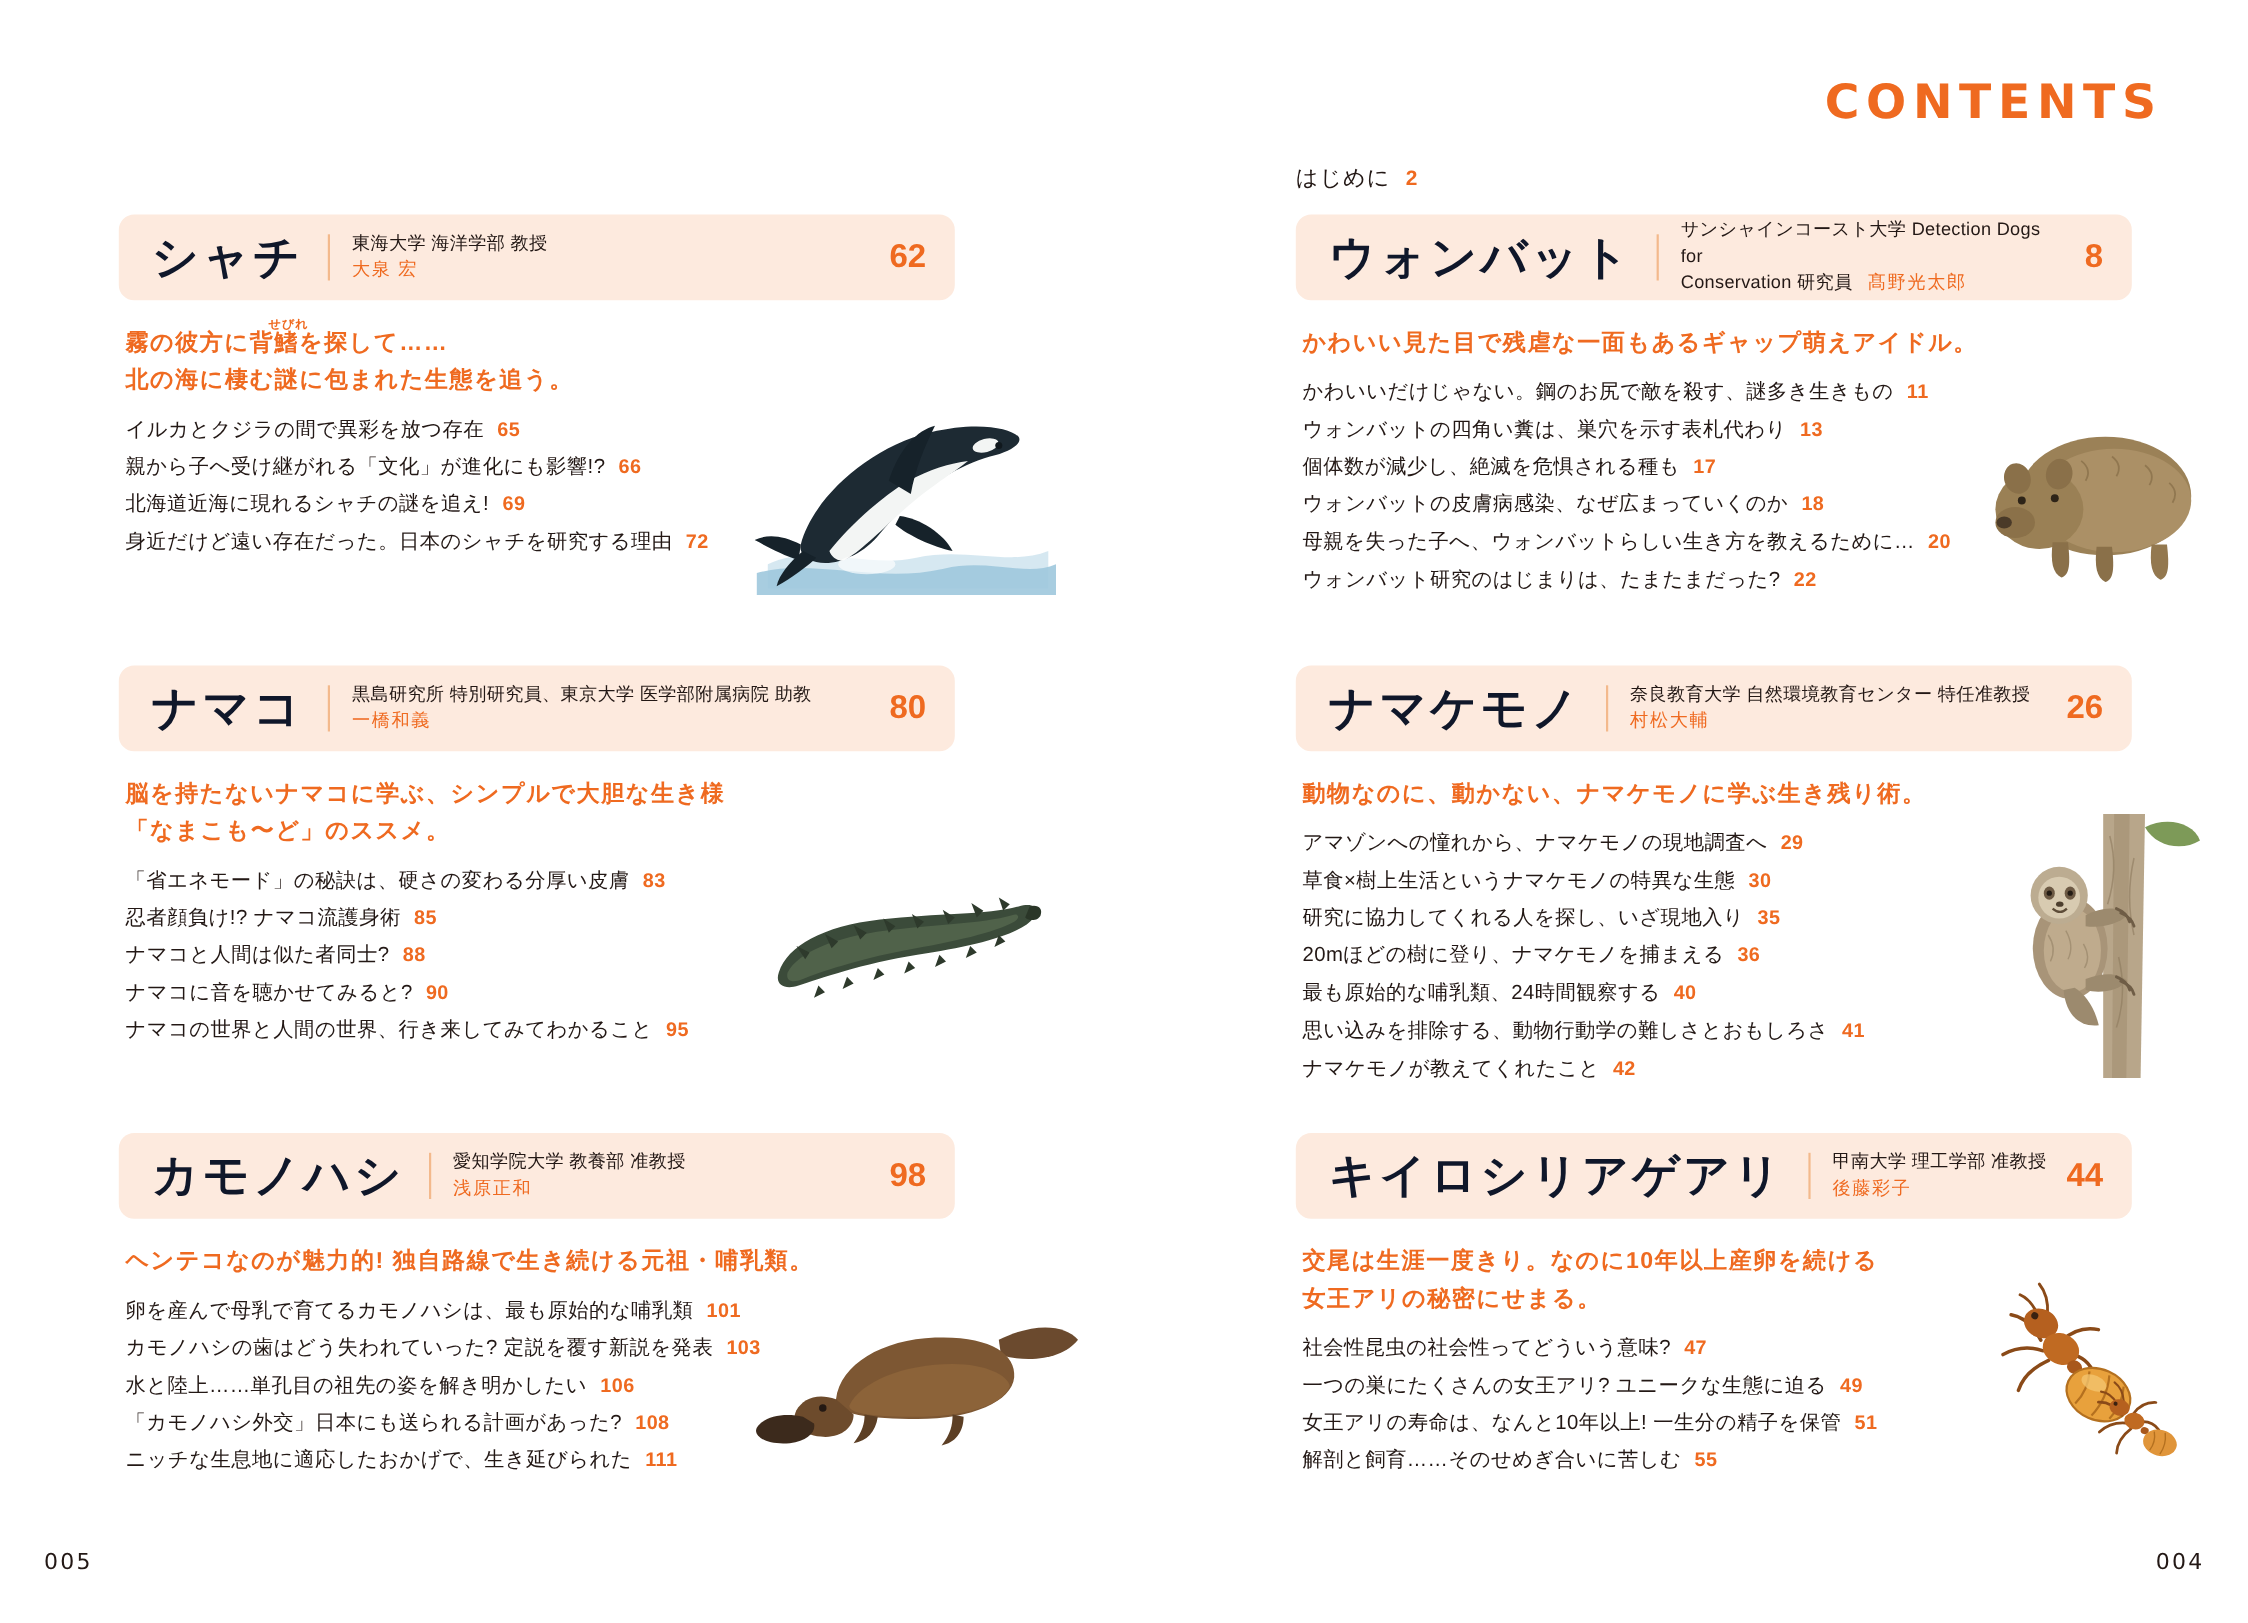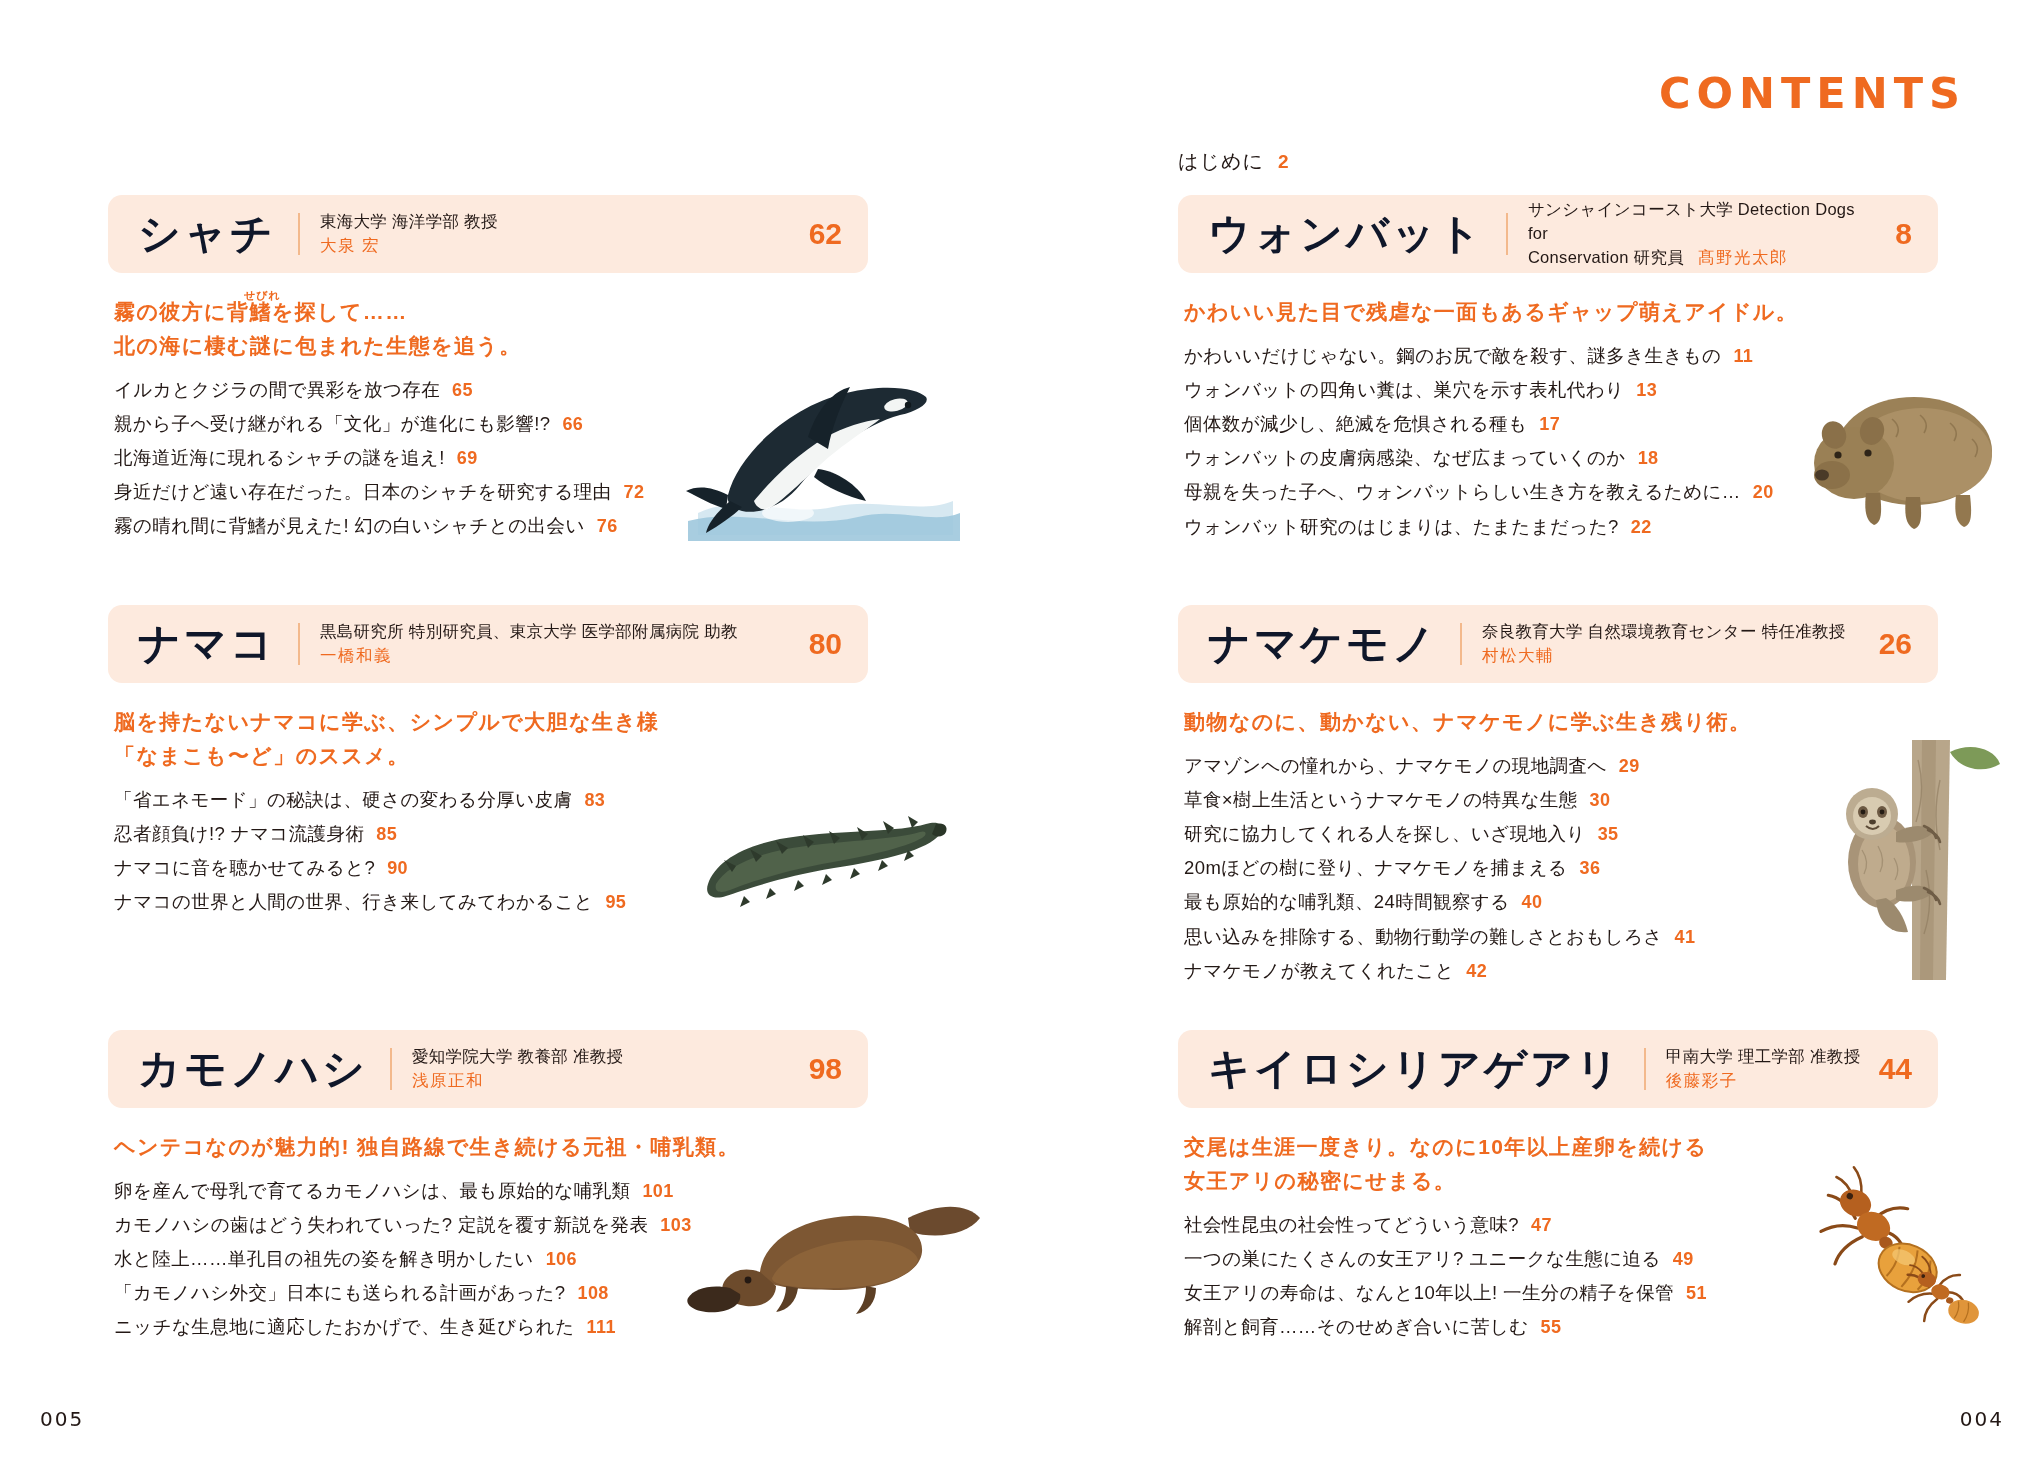--- a/index.html
+++ b/index.html
@@ -178,21 +178,20 @@
     <div class="sec-lead">
       <span>霧の彼方に</span><span class="ruby-wrap"><span class="ruby">せびれ</span><span>背鰭</span></span><span>を探して……</span><br>
       <span>北の海に棲む謎に包まれた生態を追う。</span>
     </div>
 
     <ul class="toc-list">
       <li><span>イルカとクジラの間で異彩を放つ存在</span><span class="pg">65</span></li>
       <li><span>親から子へ受け継がれる「文化」が進化にも影響!?</span><span class="pg">66</span></li>
       <li><span>北海道近海に現れるシャチの謎を追え!</span><span class="pg">69</span></li>
       <li><span>身近だけど遠い存在だった。日本のシャチを研究する理由</span><span class="pg">72</span></li>
-      <li><span>霧の晴れ間に背鰭が見えた! 幻の白いシャチとの出会い</span><span class="pg">76</span></li>
     </ul>
   </div>
 
   <div class="illus" style="left:668px; top:345px; width:300px; height:200px;">
     <svg width="300" height="200" viewBox="0 0 300 200">
 
       <path d="M30 168 C70 148, 120 172, 165 162 C210 152, 250 170, 285 156 L285 190 L30 190 Z" fill="#cfe4ef" opacity="0.85"></path>
       <path d="M20 176 C70 162, 130 186, 190 172 C230 162, 265 180, 292 168 L292 196 L20 196 Z" fill="#9ec8dd" opacity="0.9"></path>
 
       <path d="M60 150 C70 110, 120 62, 178 48 C220 38, 250 44, 258 52 C262 58, 250 66, 232 70 C196 80, 158 108, 132 140 C116 160, 92 170, 74 166 C64 163, 58 157, 60 150 Z" fill="#1d2a33"></path>
@@ -225,20 +224,21 @@
     </div>
 
     <div class="sec-lead">
       <span>脳を持たないナマコに学ぶ、シンプルで大胆な生き様</span><br>
       <span>「なまこも〜ど」のススメ。</span>
     </div>
 
     <ul class="toc-list">
       <li><span>「省エネモード」の秘訣は、硬さの変わる分厚い皮膚</span><span class="pg">83</span></li>
       <li><span>忍者顔負け!? ナマコ流護身術</span><span class="pg">85</span></li>
+      <li><span>ナマコと人間は似た者同士?</span><span class="pg">88</span></li>
       <li><span>ナマコに音を聴かせてみると?</span><span class="pg">90</span></li>
       <li><span>ナマコの世界と人間の世界、行き来してみてわかること</span><span class="pg">95</span></li>
     </ul>
   </div>
 
   <div class="illus" style="left:672px; top:768px; width:300px; height:160px;">
     <svg width="300" height="160" viewBox="0 0 300 160">
       <path d="M36 116 C44 92, 76 74, 128 68 C180 62, 226 64, 254 56 C268 52, 274 58, 268 66 C256 82, 214 92, 162 100 C112 108, 72 122, 54 128 C42 132, 32 128, 36 116 Z" fill="#3b4b3a"></path>
       <path d="M44 116 C54 98, 86 84, 134 78 C178 72, 220 72, 248 64 C254 62, 256 66, 250 70 C232 80, 196 88, 150 96 C108 104, 72 116, 58 122 C48 126, 42 124, 44 116 Z" fill="#50624a"></path>
       <g fill="#2e3a2c">

